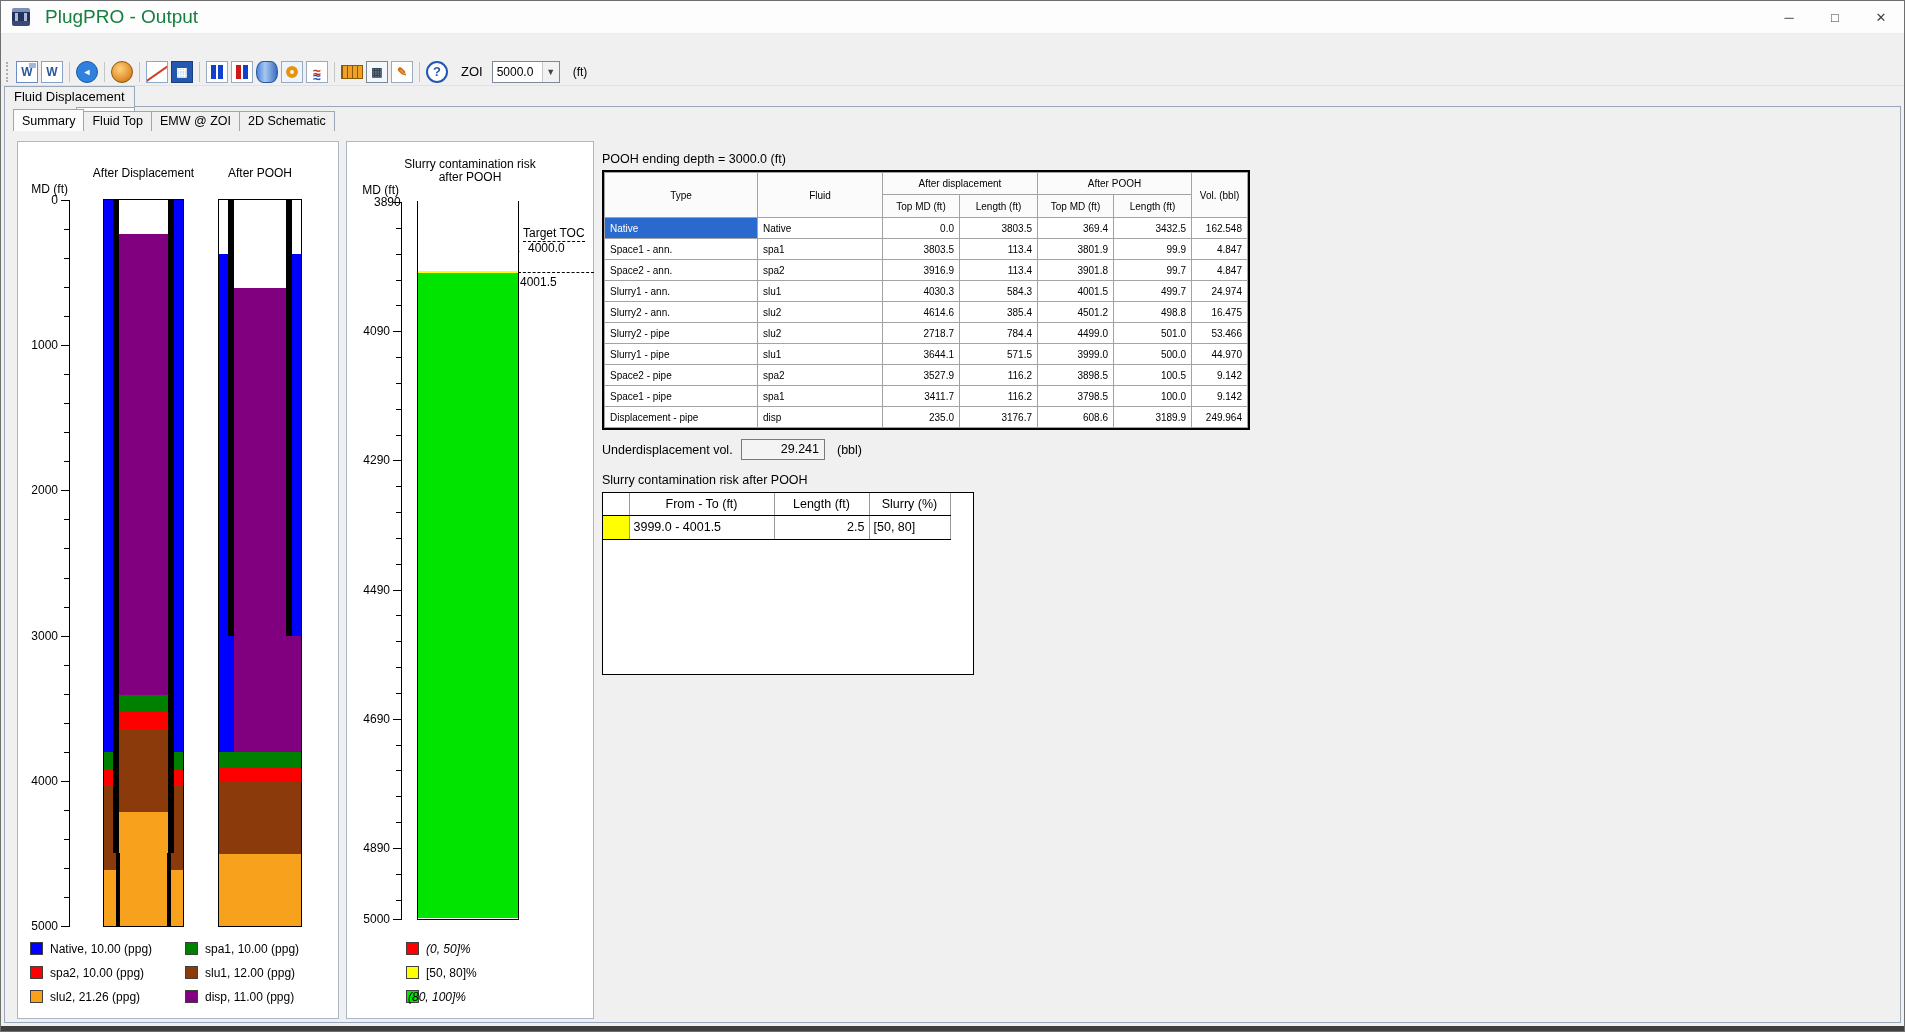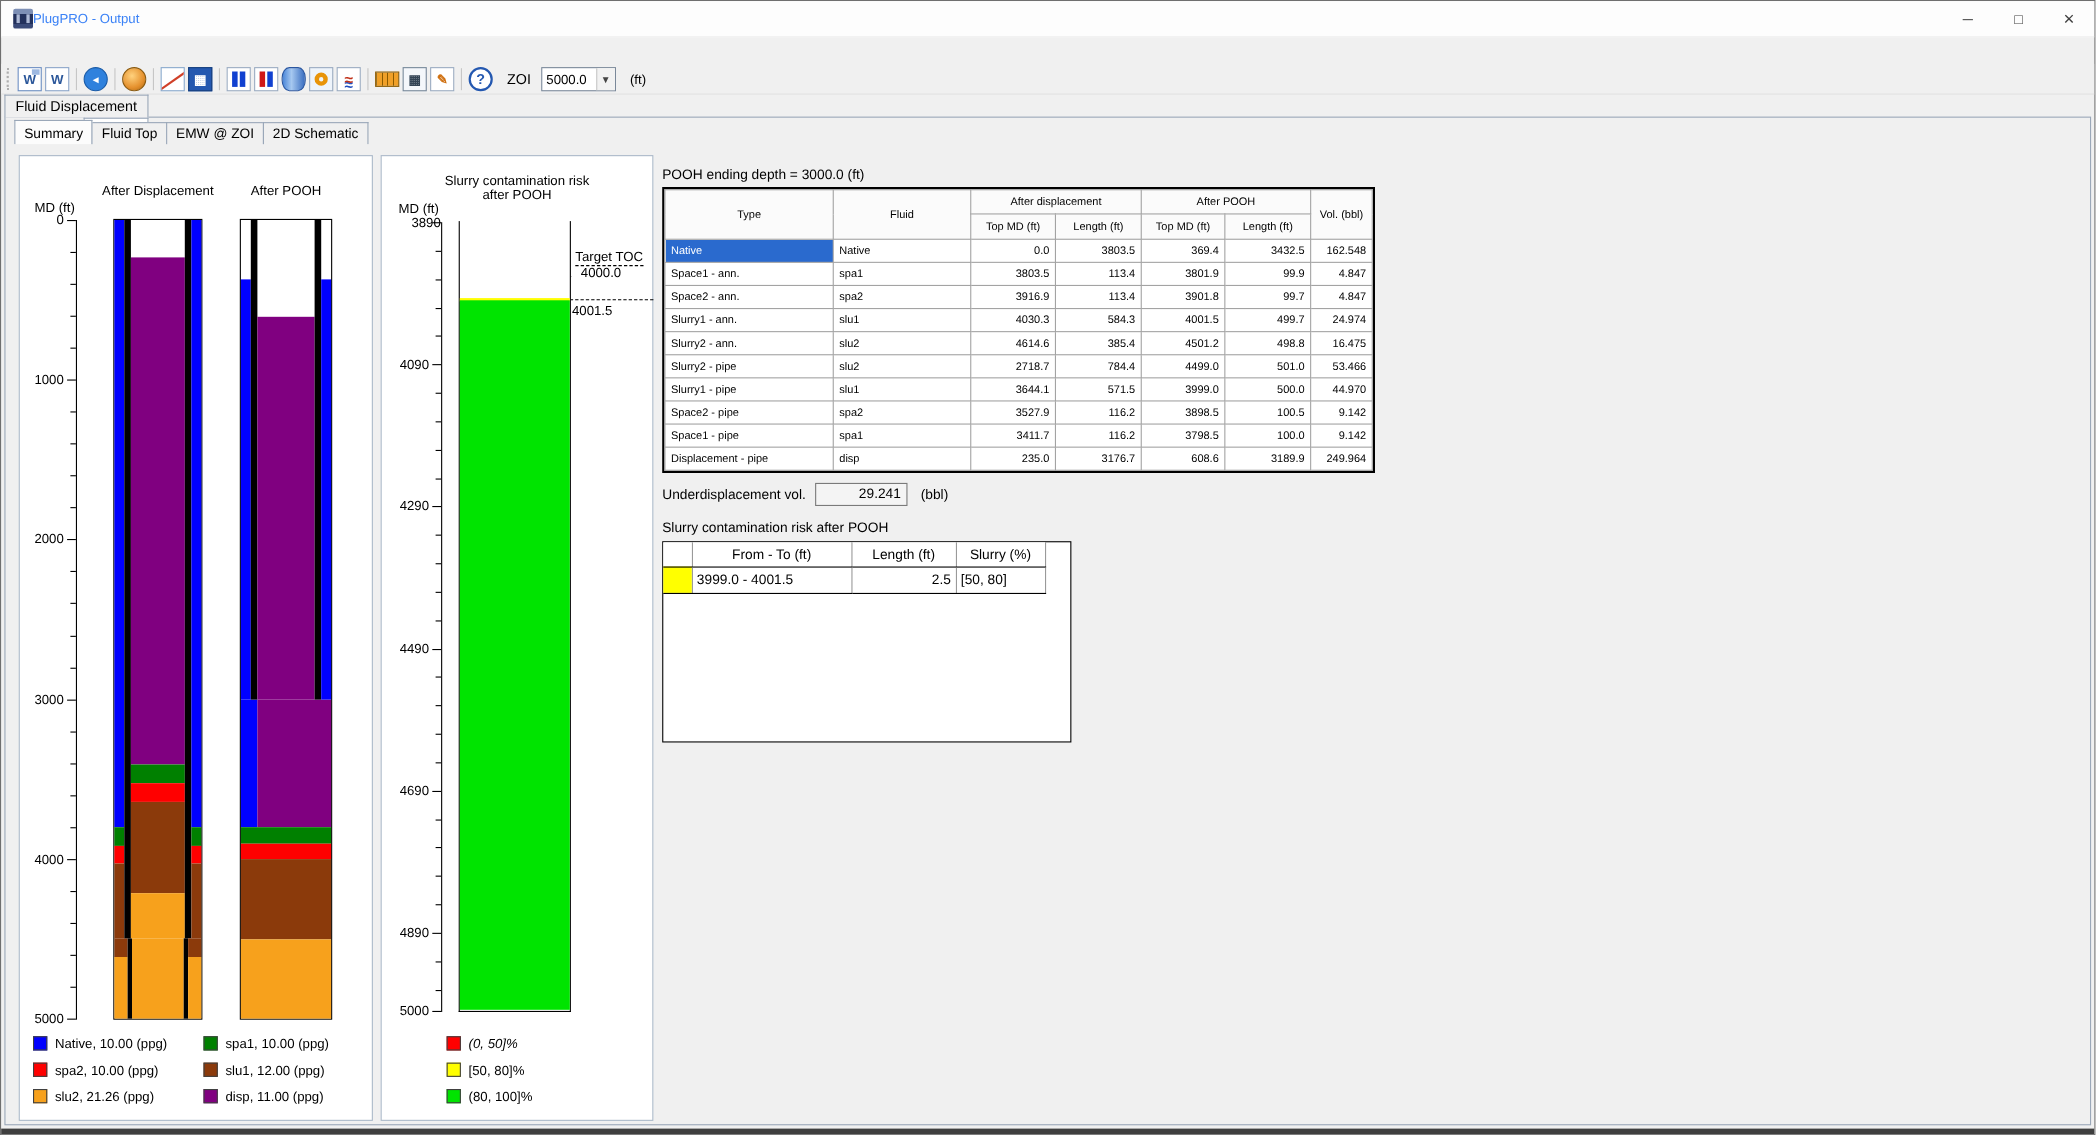--- a/index.html
+++ b/index.html
@@ -3,21 +3,21 @@
 <meta charset="utf-8">
 <style>
   html,body{margin:0;padding:0;background:#c8c8c8;font-family:"Liberation Sans",sans-serif;}
   *{box-sizing:border-box;}
   .window{position:relative;width:1905px;height:1032px;background:#f0f0f0;border:1px solid #6f6f6f;overflow:hidden;}
   
   .titlebar{position:absolute;top:0;left:0;right:0;height:33px;background:#fdfdfd;display:flex;align-items:center;border-bottom:1px solid #ededed;}
   .app-icon{width:18px;height:18px;margin-left:11px;border-radius:2px;background:linear-gradient(180deg,#7d8fb5 0 25%,#23315c 25% 75%,#3a4a78 75%);position:relative;}
   .app-icon::before{content:"";position:absolute;left:3px;top:5px;width:3px;height:8px;background:#aebad6;}
   .app-icon::after{content:"";position:absolute;right:3px;top:5px;width:3px;height:8px;background:#aebad6;}
-  .title-text{margin-left:0;font-size:12px;color:#3b82f6;}
+  .title-text{margin-left:15px;font-size:19px;color:#15803d;}
   .win-controls{margin-left:auto;display:flex;height:100%;}
   .win-btn{width:46px;display:flex;align-items:center;justify-content:center;font-size:13px;color:#404040;}
   
   .menubar{position:absolute;top:34px;left:0;right:0;height:23px;background:#f0f0f0;display:flex;align-items:center;font-size:13px;color:#101010;padding-left:4px;}
   .menu-item{padding:3px 11px;}
   
   .toolbar{position:absolute;top:57px;left:0;right:0;height:28px;background:#f0f0f0;display:flex;align-items:center;gap:3px;padding-left:5px;border-bottom:1px solid #e2e2e2;}
   .grip{width:5px;height:20px;border-left:2px dotted #aeaeae;margin-right:2px;}
   .tbi{position:relative;width:22px;height:22px;display:flex;align-items:center;justify-content:center;font-weight:bold;font-size:12px;flex:none;}
   .tsep{width:1px;height:20px;background:#c6c6c6;margin:0 3px;flex:none;}
@@ -291,21 +291,21 @@
         <div class="axis-el" style="left: 49px; top: 757.622px; width: 5px; height: 1px;"></div>
         <div class="abs" style="left: 70px; top: 59px; width: 102px; height: 719px; border-right: 1px solid rgb(0, 0, 0); border-bottom: 1px solid rgb(0, 0, 0); border-left: 1px solid rgb(0, 0, 0); border-image: initial; border-top: none; background: rgb(255, 255, 255);">
           <div class="abs" style="left: 0px; top: 70.4081px; width: 100px; height: 2.5px; background: rgb(255, 255, 0);"></div>
           <div class="abs" style="left: 0px; top: 72.023px; width: 100px; height: 644.977px; background: rgb(0, 228, 0);"></div>
         </div>
         <div class="legend-swatch" style="left: 59px; top: 800px; background: rgb(255, 0, 0);"></div>
         <div class="legend-label" style="left: 79px; top: 800px; font-style: italic;">(0, 50]%</div>
         <div class="legend-swatch" style="left: 59px; top: 824px; background: rgb(255, 255, 0);"></div>
         <div class="legend-label" style="left: 79px; top: 824px;">[50, 80]%</div>
         <div class="legend-swatch" style="left: 59px; top: 848px; background: rgb(0, 228, 0);"></div>
-        <div class="legend-label" style="left: 79px; top: 848px;">(80, 100]%</div>
+        <div class="legend-label" style="left: 61px; top: 848px; font-style: italic;">(80, 100]%</div>
       </div>
 
     <div class="heading">POOH ending depth = 3000.0 (ft)</div>
 
     <div class="tbl-wrap">
       <table class="grid" id="fluids-table">
           <colgroup>
             <col style="width:153px">
             <col style="width:125px">
             <col style="width:77px">

